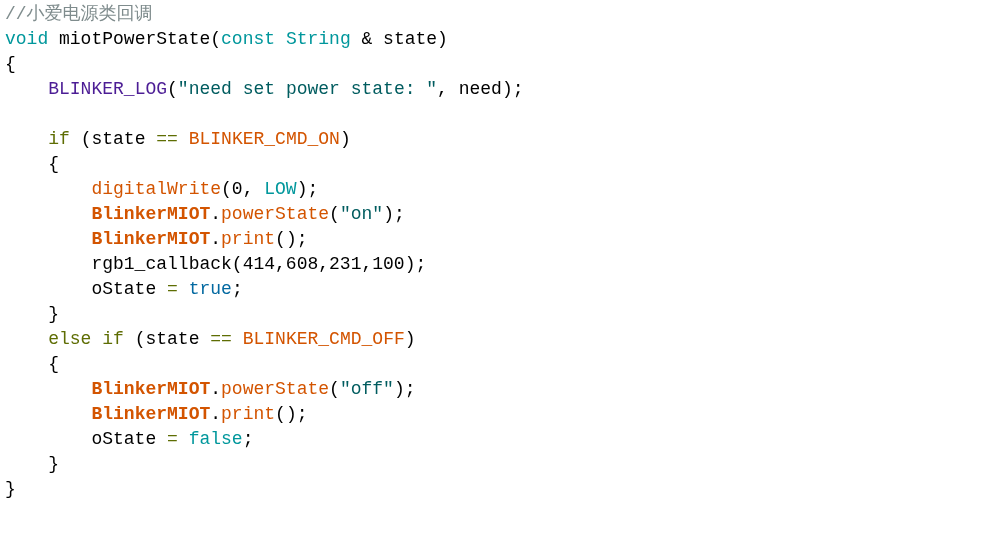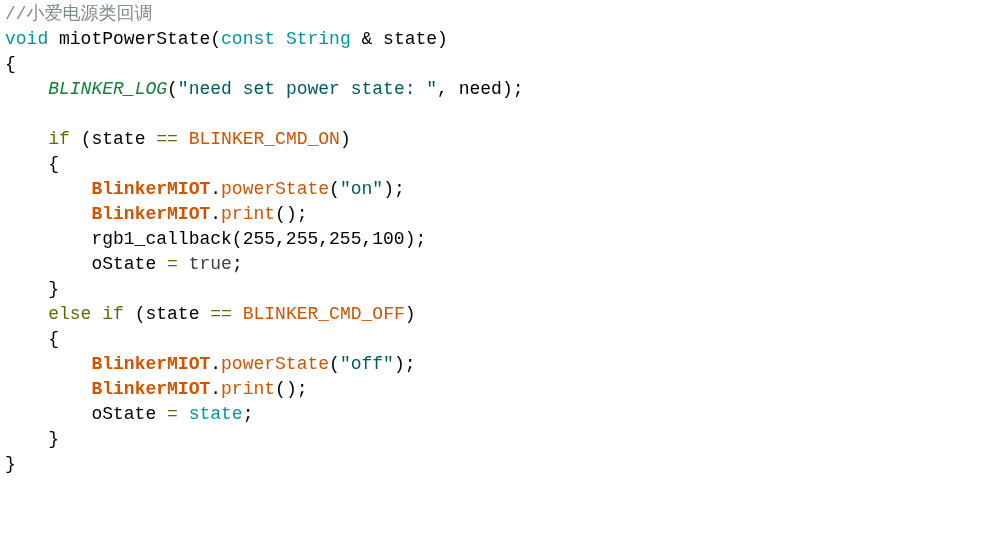--- a/index.html
+++ b/index.html
@@ -26,29 +26,30 @@
   .tok { white-space: pre; }
   .tok.bold { font-weight: bold; }
 </style>
 </head>
 <body>
 
 <div class="editor" style="background: rgb(255, 255, 255);">
     <div class="code-line"><span class="tok" style="color: rgb(127, 140, 141);">//小爱电源类回调</span></div>
     <div class="code-line"><span class="tok" style="color: rgb(0, 151, 156);">void</span><span class="tok" style="color: rgb(0, 0, 0);"> miotPowerState(</span><span class="tok" style="color: rgb(0, 151, 156);">const</span><span class="tok" style="color: rgb(0, 0, 0);"> </span><span class="tok" style="color: rgb(0, 151, 156);">String</span><span class="tok" style="color: rgb(0, 0, 0);"> &amp; state)</span></div>
     <div class="code-line"><span class="tok" style="color: rgb(0, 0, 0);">{</span></div>
-    <div class="code-line"><span class="tok" style="color: rgb(0, 0, 0);">    </span><span class="tok" style="color: #15803d; font-style: italic;">BLINKER_LOG</span><span class="tok" style="color: rgb(0, 0, 0);">(</span><span class="tok" style="color: rgb(0, 92, 95);">"need set power state: "</span><span class="tok" style="color: rgb(0, 0, 0);">, need);</span></div>
+    <div class="code-line"><span class="tok" style="color: rgb(0, 0, 0);">    </span><span class="tok" style="color: #4c1d95;">BLINKER_LOG</span><span class="tok" style="color: rgb(0, 0, 0);">(</span><span class="tok" style="color: rgb(0, 92, 95);">"need set power state: "</span><span class="tok" style="color: rgb(0, 0, 0);">, need);</span></div>
     <div class="code-line">&nbsp;</div>
     <div class="code-line"><span class="tok" style="color: rgb(0, 0, 0);">    </span><span class="tok" style="color: rgb(94, 109, 3);">if</span><span class="tok" style="color: rgb(0, 0, 0);"> (state </span><span class="tok" style="color: rgb(94, 109, 3);">==</span><span class="tok" style="color: rgb(0, 0, 0);"> </span><span class="tok" style="color: rgb(211, 84, 0);">BLINKER_CMD_ON</span><span class="tok" style="color: rgb(0, 0, 0);">)</span></div>
     <div class="code-line"><span class="tok" style="color: rgb(0, 0, 0);">    {</span></div>
+    <div class="code-line"><span class="tok" style="color: rgb(0, 0, 0);">        </span><span class="tok" style="color: rgb(211, 84, 0);">digitalWrite</span><span class="tok" style="color: rgb(0, 0, 0);">(0, </span><span class="tok" style="color: rgb(0, 151, 156);">LOW</span><span class="tok" style="color: rgb(0, 0, 0);">);</span></div>
     <div class="code-line"><span class="tok" style="color: rgb(0, 0, 0);">        </span><span class="tok bold" style="color: rgb(211, 84, 0);">BlinkerMIOT</span><span class="tok" style="color: rgb(0, 0, 0);">.</span><span class="tok" style="color: rgb(211, 84, 0);">powerState</span><span class="tok" style="color: rgb(0, 0, 0);">(</span><span class="tok" style="color: rgb(0, 92, 95);">"on"</span><span class="tok" style="color: rgb(0, 0, 0);">);</span></div>
     <div class="code-line"><span class="tok" style="color: rgb(0, 0, 0);">        </span><span class="tok bold" style="color: rgb(211, 84, 0);">BlinkerMIOT</span><span class="tok" style="color: rgb(0, 0, 0);">.</span><span class="tok" style="color: rgb(211, 84, 0);">print</span><span class="tok" style="color: rgb(0, 0, 0);">();</span></div>
-    <div class="code-line"><span class="tok" style="color: rgb(0, 0, 0);">        rgb1_callback(255,255,255,100);</span></div>
-    <div class="code-line"><span class="tok" style="color: rgb(0, 0, 0);">        oState </span><span class="tok" style="color: rgb(94, 109, 3);">=</span><span class="tok" style="color: rgb(0, 0, 0);"> </span><span class="tok" style="color: #404040;">true</span><span class="tok" style="color: rgb(0, 0, 0);">;</span></div>
+    <div class="code-line"><span class="tok" style="color: rgb(0, 0, 0);">        rgb1_callback(414,608,231,100);</span></div>
+    <div class="code-line"><span class="tok" style="color: rgb(0, 0, 0);">        oState </span><span class="tok" style="color: rgb(94, 109, 3);">=</span><span class="tok" style="color: rgb(0, 0, 0);"> </span><span class="tok" style="color: #0369a1;">true</span><span class="tok" style="color: rgb(0, 0, 0);">;</span></div>
     <div class="code-line"><span class="tok" style="color: rgb(0, 0, 0);">    }</span></div>
     <div class="code-line"><span class="tok" style="color: rgb(0, 0, 0);">    </span><span class="tok" style="color: rgb(94, 109, 3);">else</span><span class="tok" style="color: rgb(0, 0, 0);"> </span><span class="tok" style="color: rgb(94, 109, 3);">if</span><span class="tok" style="color: rgb(0, 0, 0);"> (state </span><span class="tok" style="color: rgb(94, 109, 3);">==</span><span class="tok" style="color: rgb(0, 0, 0);"> </span><span class="tok" style="color: rgb(211, 84, 0);">BLINKER_CMD_OFF</span><span class="tok" style="color: rgb(0, 0, 0);">)</span></div>
     <div class="code-line"><span class="tok" style="color: rgb(0, 0, 0);">    {</span></div>
     <div class="code-line"><span class="tok" style="color: rgb(0, 0, 0);">        </span><span class="tok bold" style="color: rgb(211, 84, 0);">BlinkerMIOT</span><span class="tok" style="color: rgb(0, 0, 0);">.</span><span class="tok" style="color: rgb(211, 84, 0);">powerState</span><span class="tok" style="color: rgb(0, 0, 0);">(</span><span class="tok" style="color: rgb(0, 92, 95);">"off"</span><span class="tok" style="color: rgb(0, 0, 0);">);</span></div>
     <div class="code-line"><span class="tok" style="color: rgb(0, 0, 0);">        </span><span class="tok bold" style="color: rgb(211, 84, 0);">BlinkerMIOT</span><span class="tok" style="color: rgb(0, 0, 0);">.</span><span class="tok" style="color: rgb(211, 84, 0);">print</span><span class="tok" style="color: rgb(0, 0, 0);">();</span></div>
-    <div class="code-line"><span class="tok" style="color: rgb(0, 0, 0);">        oState </span><span class="tok" style="color: rgb(94, 109, 3);">=</span><span class="tok" style="color: rgb(0, 0, 0);"> </span><span class="tok" style="color: rgb(0, 151, 156);">state</span><span class="tok" style="color: rgb(0, 0, 0);">;</span></div>
+    <div class="code-line"><span class="tok" style="color: rgb(0, 0, 0);">        oState </span><span class="tok" style="color: rgb(94, 109, 3);">=</span><span class="tok" style="color: rgb(0, 0, 0);"> </span><span class="tok" style="color: rgb(0, 151, 156);">false</span><span class="tok" style="color: rgb(0, 0, 0);">;</span></div>
     <div class="code-line"><span class="tok" style="color: rgb(0, 0, 0);">    }</span></div>
     <div class="code-line"><span class="tok" style="color: rgb(0, 0, 0);">}</span></div>
   </div>
 
 </body></html>

